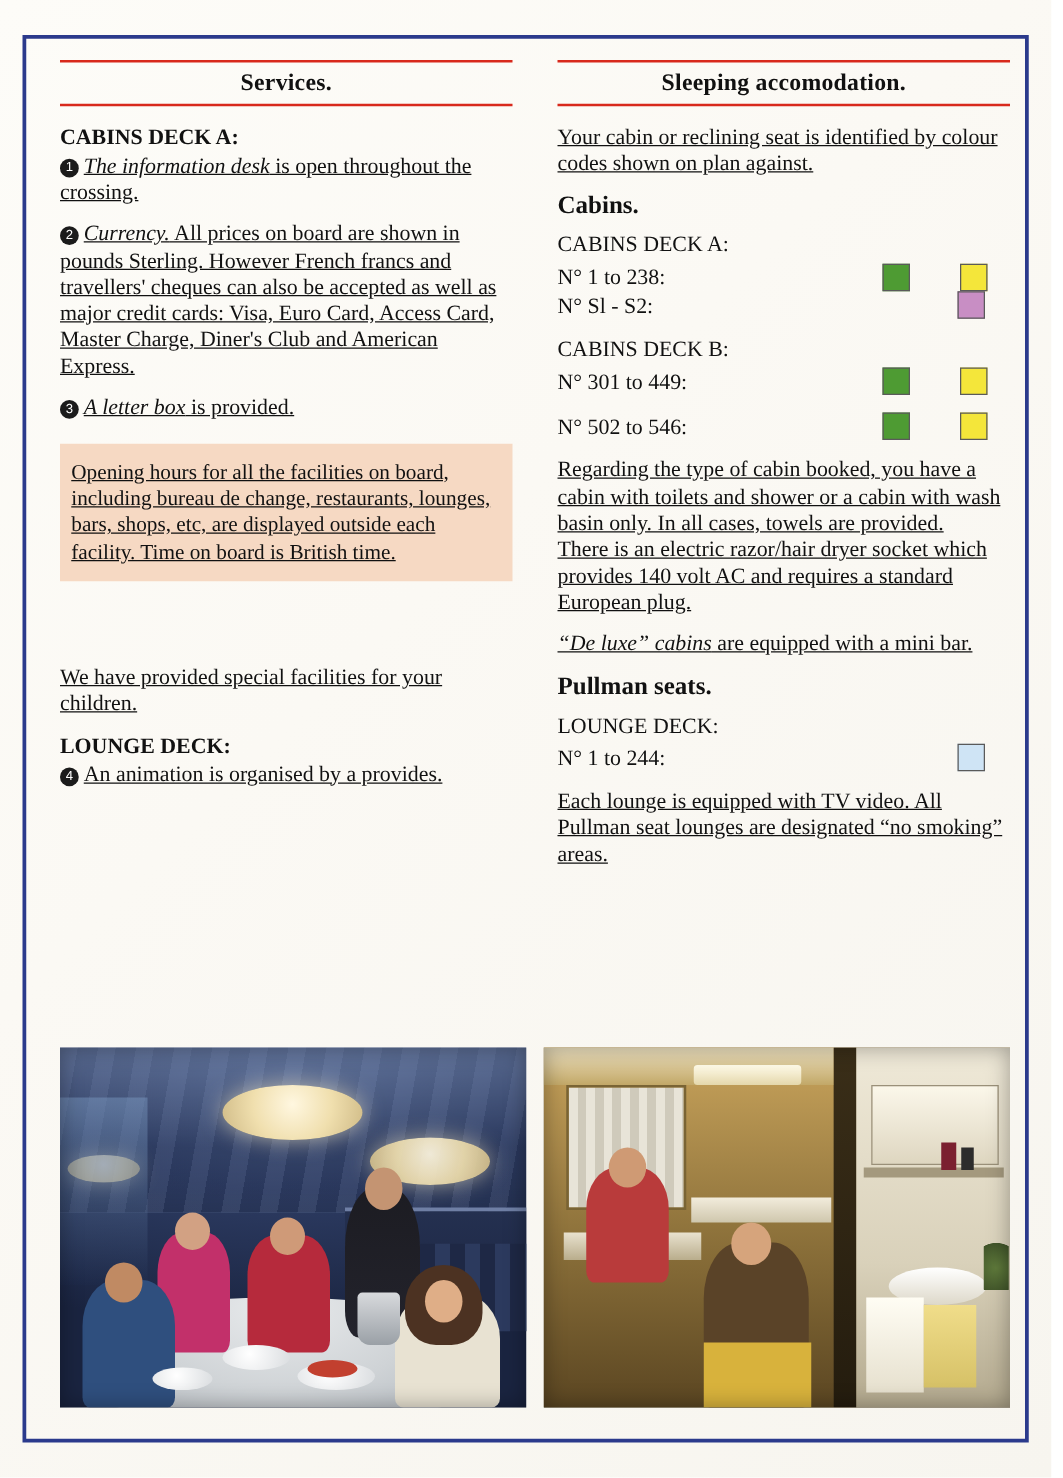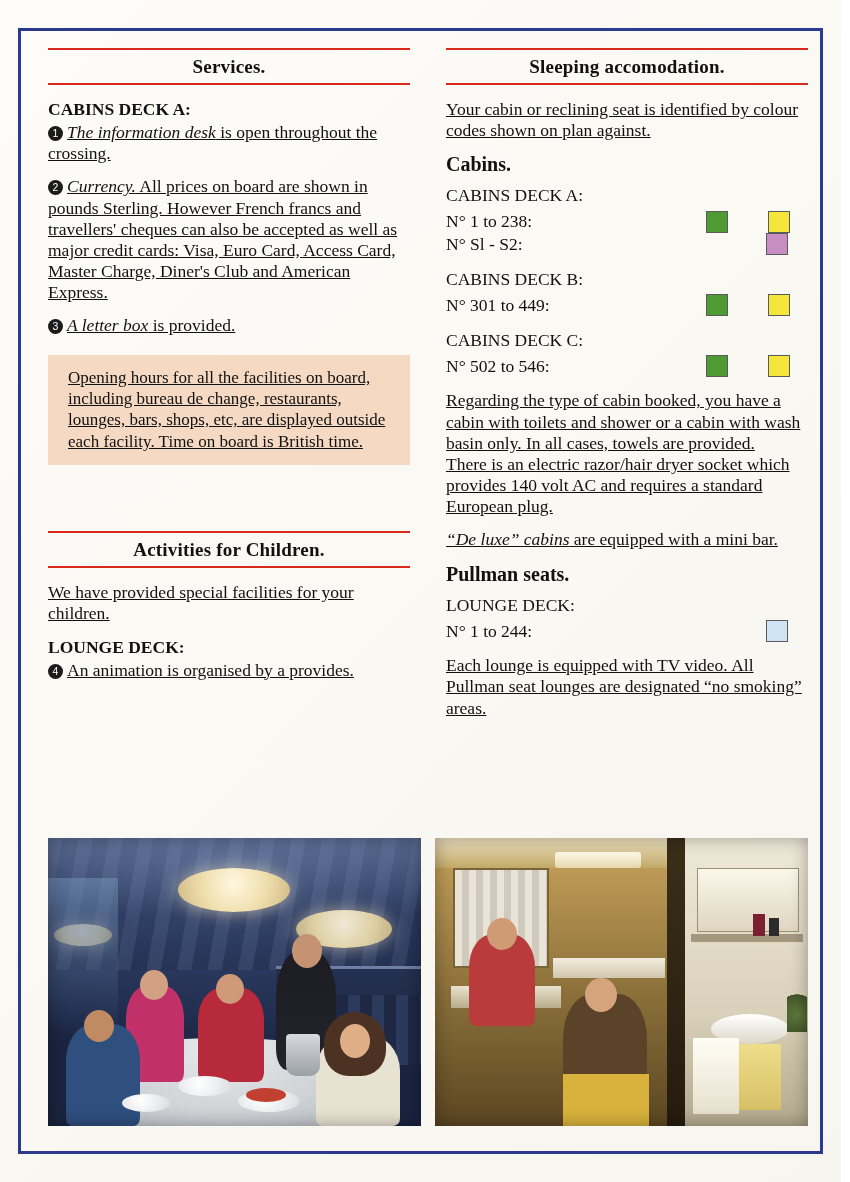--- a/index.html
+++ b/index.html
@@ -89,21 +89,21 @@
     font-family: "Liberation Sans", sans-serif;
     text-align: center;
     line-height: 15px;
     vertical-align: 1px;
     margin-right: 4px;
   }
   .it { font-style: italic; }
 
   .note-box {
     background: #f6d9c3;
-    padding: 12px 14px 13px 20px;
+    padding: 12px 14px 13px 9px;
     margin-top: 18px;
     margin-bottom: 8px;
   }
   .note-box p {
     margin: 0;
     font-size: 17px;
     line-height: 1.26;
   }
 
   .spacer-children { height: 58px; }
@@ -343,25 +343,20 @@
       <p>
         <span class="num">3</span><span class="it">A letter box</span><span> is provided.</span>
       </p>
 
       <div class="note-box">
         <p>Opening hours for all the facilities on board, including bureau de change, restaurants, lounges, bars, shops, etc, are displayed outside each facility. Time on board is British time.</p>
       </div>
 
       <div class="spacer-children"></div>
 
-      <div class="section-title-wrap">
-        <div class="rule"></div>
-        <div class="section-title">Activities for Children.</div>
-        <div class="rule-bottom"></div>
-      </div>
 
       <p>We have provided special facilities for your children.</p>
 
       <div class="heading-bold">LOUNGE DECK:</div>
 
       <p>
         <span class="num">4</span><span>An animation is organised by a provides.</span>
       </p>
     </div>
 
@@ -403,21 +398,20 @@
           <span class="label">N° 301 to 449:</span>
           <span class="swatches">
             <span class="sw" style="background:#4e9b33"></span>
             <span class="sw-gap"></span>
             <span class="sw" style="background:#f4e63a"></span>
           </span>
         </div>
       </div>
 
       <div class="group">
-        <div class="group-head">CABINS DECK C:</div>
         <div class="cab-line">
           <span class="label">N° 502 to 546:</span>
           <span class="swatches">
             <span class="sw" style="background:#4e9b33"></span>
             <span class="sw-gap"></span>
             <span class="sw" style="background:#f4e63a"></span>
           </span>
         </div>
       </div>
 

